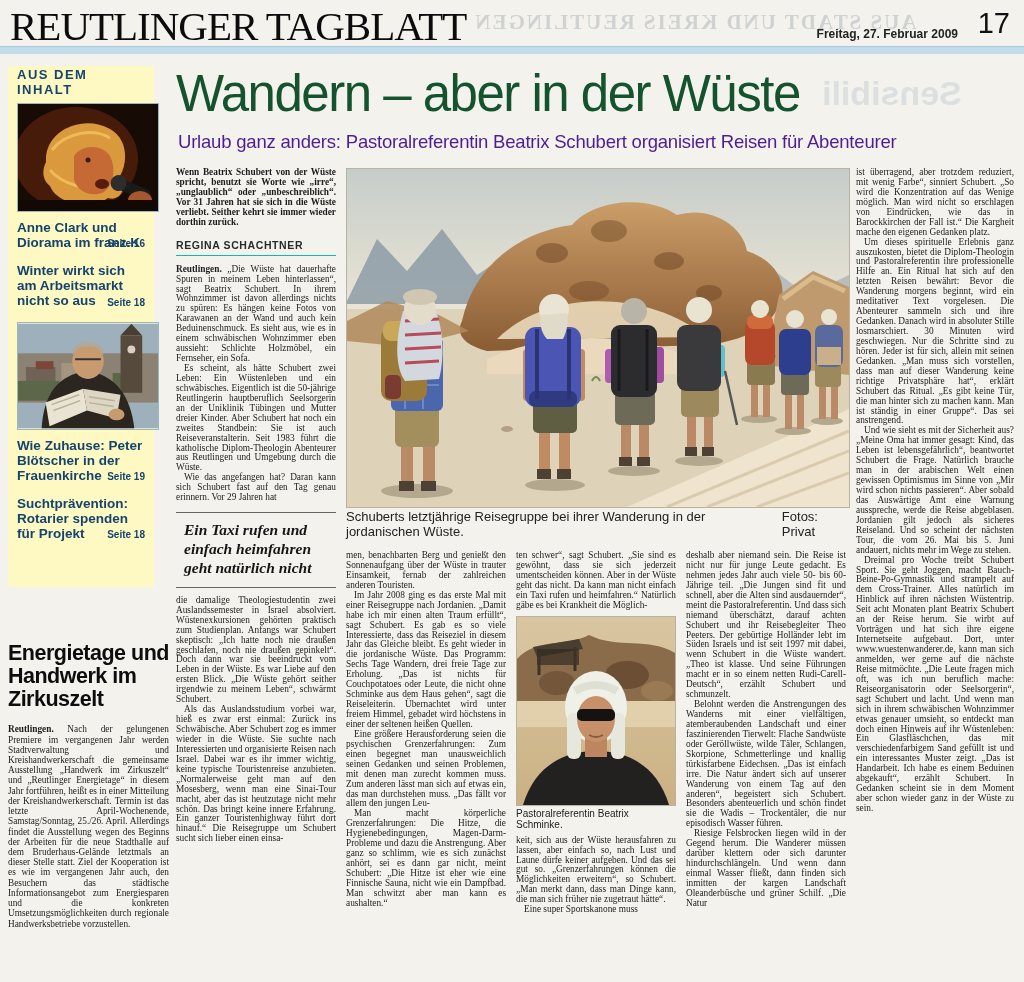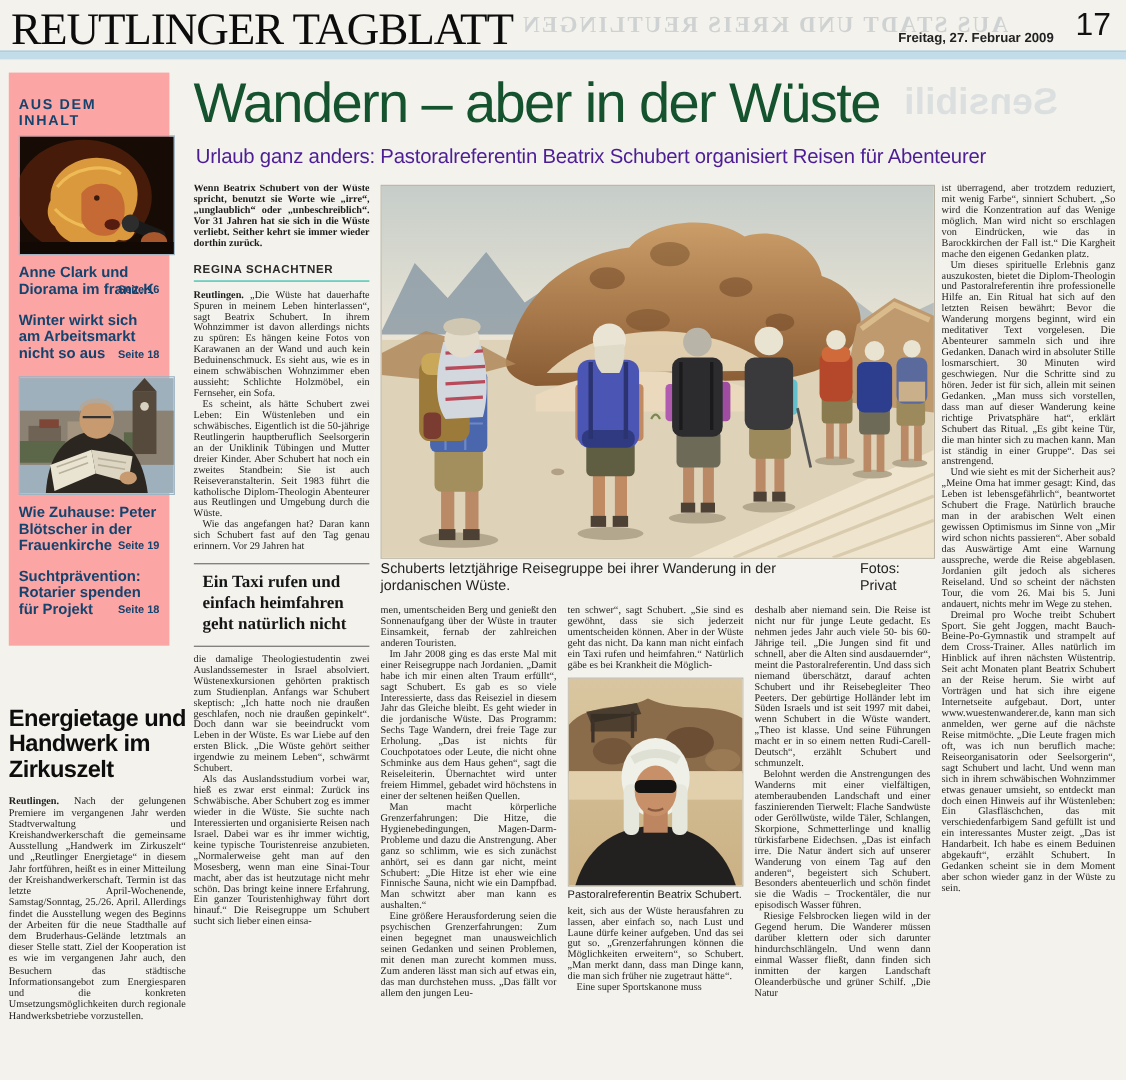--- a/index.html
+++ b/index.html
@@ -8,22 +8,22 @@
   
   .masthead{position:absolute;left:10px;top:2px;font-family:"Liberation Serif",serif;
             font-weight:normal;font-size:41px;letter-spacing:-1px;color:#0c0c0c;white-space:nowrap;}
   .ghost-h{position:absolute;left:455px;top:10px;width:480px;text-align:center;
            font-family:"Liberation Serif",serif;font-weight:bold;font-size:21px;
            color:#7d8b97;opacity:.30;transform:scaleX(-1);letter-spacing:2px;white-space:nowrap;}
   .hdr-date{position:absolute;right:66px;top:27px;font-size:12px;font-weight:bold;color:#222;}
   .hdr-page{position:absolute;right:14px;top:7px;font-size:29px;color:#111;}
   .band{position:absolute;left:0;top:46px;width:1024px;height:7px;background:#c3dcea;border-top:1px solid #a9c6d6;}
   
-  .inhalt{position:absolute;left:8px;top:66px;width:146px;height:521px;background:#fca5a5;
-          box-sizing:border-box;padding:21px 9px;}
+  .inhalt{position:absolute;left:8px;top:66px;width:146px;height:521px;background:#fef9c3;
+          box-sizing:border-box;padding:1px 9px;}
   .inhalt .t{font-size:13px;font-weight:bold;letter-spacing:1.5px;color:#14436d;margin-bottom:6px;}
   .sphoto{width:140px;border:1px solid #9db4c2;display:block;margin-bottom:8px;}
   .sitem{position:relative;margin-bottom:13px;color:#14436d;}
   .sitem .it{font-size:13.5px;font-weight:bold;line-height:1.12;display:block;}
   .sitem .pg{position:absolute;right:0;bottom:1px;font-size:10px;font-weight:bold;}
   .sitem.w3 .it{width:138px;}
   
   .lart{position:absolute;left:8px;top:642px;width:161px;}
   .lart h2{margin:0 0 14px 0;font-size:21.5px;line-height:1.06;letter-spacing:-.5px;color:#0d0d0d;}
   .serif, .lart p{font-family:"Liberation Serif",serif;}
@@ -41,21 +41,21 @@
   .col p.ind{text-indent:8px;}
   #c1{left:176px;top:168px;height:814px;}
   #c2{left:346px;top:551px;height:431px;}
   #c3{left:516px;top:551px;height:431px;}
   #c4{left:686px;top:551px;height:431px;}
   #c5{left:856px;top:168px;height:814px;width:158px;}
   .lead{font-size:12.5px;font-weight:bold;line-height:1.12;color:#0e0e0e;text-align:left;}
   .byline{margin:11px 0 9px 0;font-size:10.5px;font-weight:bold;letter-spacing:.6px;color:#2a2a2a;
           border-bottom:1px solid #14b8a6;padding-bottom:4px;}
   .pullq{margin:9px 0 8px 0;padding:8px 2px 9px 8px;border-top:1px solid #666;border-bottom:1px solid #666;
-         font-family:"Liberation Serif",serif;font-weight:bold;
+         font-family:"Liberation Serif",serif;font-style:italic;font-weight:bold;
          font-size:15.5px;line-height:1.22;color:#151515;}
   
   .mainfig{position:absolute;left:346px;top:168px;width:502px;height:338px;margin:0;}
   .mainfig svg{display:block;border:1px solid #b9b2a2;}
   .mcap{position:absolute;left:346px;top:509px;width:502px;display:flex;justify-content:space-between;
         font-size:13px;color:#222;}
   .pfig{margin:5px 0 2px 0;}
   .pfig svg{display:block;border:1px solid #b9b2a2;}
   .pcap{font-size:10px;color:#222;margin:2px 0 6px 0;font-family:"Liberation Sans",sans-serif;}
 </style>
@@ -273,24 +273,24 @@
     <div class="byline">REGINA SCHACHTNER</div>
     <p><span class="li">Reutlingen.</span><span> „Die Wüste hat dauerhafte Spuren in meinem Leben hinterlassen“, sagt Beatrix Schubert. In ihrem Wohnzimmer ist davon allerdings nichts zu spüren: Es hängen keine Fotos von Karawanen an der Wand und auch kein Beduinenschmuck. Es sieht aus, wie es in einem schwäbischen Wohnzimmer eben aussieht: Schlichte Holzmöbel, ein Fernseher, ein Sofa.</span></p>
     <p class="ind">Es scheint, als hätte Schubert zwei Leben: Ein Wüstenleben und ein schwäbisches. Eigentlich ist die 50-jährige Reutlingerin hauptberuflich Seelsorgerin an der Uniklinik Tübingen und Mutter dreier Kinder. Aber Schubert hat noch ein zweites Standbein: Sie ist auch Reiseveranstalterin. Seit 1983 führt die katholische Diplom-Theologin Abenteurer aus Reutlingen und Umgebung durch die Wüste.</p>
     <p class="ind">Wie das angefangen hat? Daran kann sich Schubert fast auf den Tag genau erinnern. Vor 29 Jahren hat</p>
     <div class="pullq">Ein Taxi rufen und einfach heimfahren geht natürlich nicht</div>
     <p>die damalige Theologiestudentin zwei Auslandssemester in Israel absolviert. Wüstenexkursionen gehörten praktisch zum Studienplan. Anfangs war Schubert skeptisch: „Ich hatte noch nie draußen geschlafen, noch nie draußen gepinkelt“. Doch dann war sie beeindruckt vom Leben in der Wüste. Es war Liebe auf den ersten Blick. „Die Wüste gehört seither irgendwie zu meinem Leben“, schwärmt Schubert.</p>
     <p class="ind">Als das Auslandsstudium vorbei war, hieß es zwar erst einmal: Zurück ins Schwäbische. Aber Schubert zog es immer wieder in die Wüste. Sie suchte nach Interessierten und organisierte Reisen nach Israel. Dabei war es ihr immer wichtig, keine typische Touristenreise anzubieten. „Normalerweise geht man auf den Mosesberg, wenn man eine Sinai-Tour macht, aber das ist heutzutage nicht mehr schön. Das bringt keine innere Erfahrung. Ein ganzer Touristenhighway führt dort hinauf.“ Die Reisegruppe um Schubert sucht sich lieber einen einsa-</p>
   </div>
 
   <div class="col" id="c2">
-    <p>men, umentscheiden Berg und genießt den Sonnenaufgang über der Wüste in trauter Einsamkeit, fernab der zahlreichen anderen Touristen.</p>
+    <p>men, benachbarten Berg und genießt den Sonnenaufgang über der Wüste in trauter Einsamkeit, fernab der zahlreichen anderen Touristen.</p>
     <p class="ind">Im Jahr 2008 ging es das erste Mal mit einer Reisegruppe nach Jordanien. „Damit habe ich mir einen alten Traum erfüllt“, sagt Schubert. Es gab es so viele Interessierte, dass das Reiseziel in diesem Jahr das Gleiche bleibt. Es geht wieder in die jordanische Wüste. Das Programm: Sechs Tage Wandern, drei freie Tage zur Erholung. „Das ist nichts für Couchpotatoes oder Leute, die nicht ohne Schminke aus dem Haus gehen“, sagt die Reiseleiterin. Übernachtet wird unter freiem Himmel, gebadet wird höchstens in einer der seltenen heißen Quellen.</p>
+    <p class="ind">Eine größere Herausforderung seien die psychischen Grenzerfahrungen: Zum einen begegnet man unausweichlich seinen Gedanken und seinen Problemen, mit denen man zurecht kommen muss. Zum anderen lässt man sich auf etwas ein, das man durchstehen muss. „Das fällt vor allem den jungen Leu-</p>
     <p class="ind">Man macht körperliche Grenzerfahrungen: Die Hitze, die Hygienebedingungen, Magen-Darm-Probleme und dazu die Anstrengung. Aber ganz so schlimm, wie es sich zunächst anhört, sei es dann gar nicht, meint Schubert: „Die Hitze ist eher wie eine Finnische Sauna, nicht wie ein Dampfbad. Man schwitzt aber man kann es aushalten.“</p>
-    <p class="ind">Eine größere Herausforderung seien die psychischen Grenzerfahrungen: Zum einen begegnet man unausweichlich seinen Gedanken und seinen Problemen, mit denen man zurecht kommen muss. Zum anderen lässt man sich auf etwas ein, das man durchstehen muss. „Das fällt vor allem den jungen Leu-</p>
   </div>
 
   <div class="col" id="c3">
     <p>ten schwer“, sagt Schubert. „Sie sind es gewöhnt, dass sie sich jederzeit umentscheiden können. Aber in der Wüste geht das nicht. Da kann man nicht einfach ein Taxi rufen und heimfahren.“ Natürlich gäbe es bei Krankheit die Möglich-</p>
     <figure class="pfig" style="margin:5px 0 2px 0;">
       <svg width="158" height="188" viewBox="0 0 158 188">
         <defs>
           <linearGradient id="pg" x1="0" y1="0" x2="0" y2="1">
             <stop offset="0" stop-color="#d9c6a0"></stop>
               <stop offset="1" stop-color="#cbb184"></stop>
@@ -310,21 +310,21 @@
         <ellipse cx="79" cy="90" rx="31" ry="36" fill="#eff0e8"></ellipse>
         <rect x="50" y="96" width="14" height="46" rx="6" fill="#e6e7dd"></rect>
         <rect x="94" y="96" width="14" height="46" rx="6" fill="#e6e7dd"></rect>
         <rect x="68" y="118" width="22" height="22" fill="#bd8660"></rect>
         <ellipse cx="79" cy="102" rx="19" ry="23" fill="#c89068"></ellipse>
         <rect x="60" y="92" width="38" height="12" rx="5" fill="#151312"></rect>
         <path d="M72,118 q7,4 14,0" stroke="#8a5a40" stroke-width="2" fill="none"></path>
         <path d="M58,74 q21,-12 42,0" stroke="#dfe0d4" stroke-width="8" fill="none"></path>
       </svg>
     </figure>
-    <div class="pcap">Pastoralreferentin Beatrix Schubert.</div>
+    <div class="pcap">Pastoralreferentin Beatrix Schminke.</div>
     <p>keit, sich aus der Wüste herausfahren zu lassen, aber einfach so, nach Lust und Laune dürfe keiner aufgeben. Und das sei gut so. „Grenzerfahrungen können die Möglichkeiten erweitern“, so Schubert. „Man merkt dann, dass man Dinge kann, die man sich früher nie zugetraut hätte“.</p>
     <p class="ind">Eine super Sportskanone muss</p>
   </div>
 
   <div class="col" id="c4">
     <p>deshalb aber niemand sein. Die Reise ist nicht nur für junge Leute gedacht. Es nehmen jedes Jahr auch viele 50- bis 60-Jährige teil. „Die Jungen sind fit und schnell, aber die Alten sind ausdauernder“, meint die Pastoralreferentin. Und dass sich niemand überschätzt, darauf achten Schubert und ihr Reisebegleiter Theo Peeters. Der gebürtige Holländer lebt im Süden Israels und ist seit 1997 mit dabei, wenn Schubert in die Wüste wandert. „Theo ist klasse. Und seine Führungen macht er in so einem netten Rudi-Carell-Deutsch“, erzählt Schubert und schmunzelt.</p>
     <p class="ind">Belohnt werden die Anstrengungen des Wanderns mit einer vielfältigen, atemberaubenden Landschaft und einer faszinierenden Tierwelt: Flache Sandwüste oder Geröllwüste, wilde Täler, Schlangen, Skorpione, Schmetterlinge und knallig türkisfarbene Eidechsen. „Das ist einfach irre. Die Natur ändert sich auf unserer Wanderung von einem Tag auf den anderen“, begeistert sich Schubert. Besonders abenteuerlich und schön findet sie die Wadis – Trockentäler, die nur episodisch Wasser führen.</p>
     <p class="ind">Riesige Felsbrocken liegen wild in der Gegend herum. Die Wanderer müssen darüber klettern oder sich darunter hindurchschlängeln. Und wenn dann einmal Wasser fließt, dann finden sich inmitten der kargen Landschaft Oleanderbüsche und grüner Schilf. „Die Natur</p>
   </div>
 

